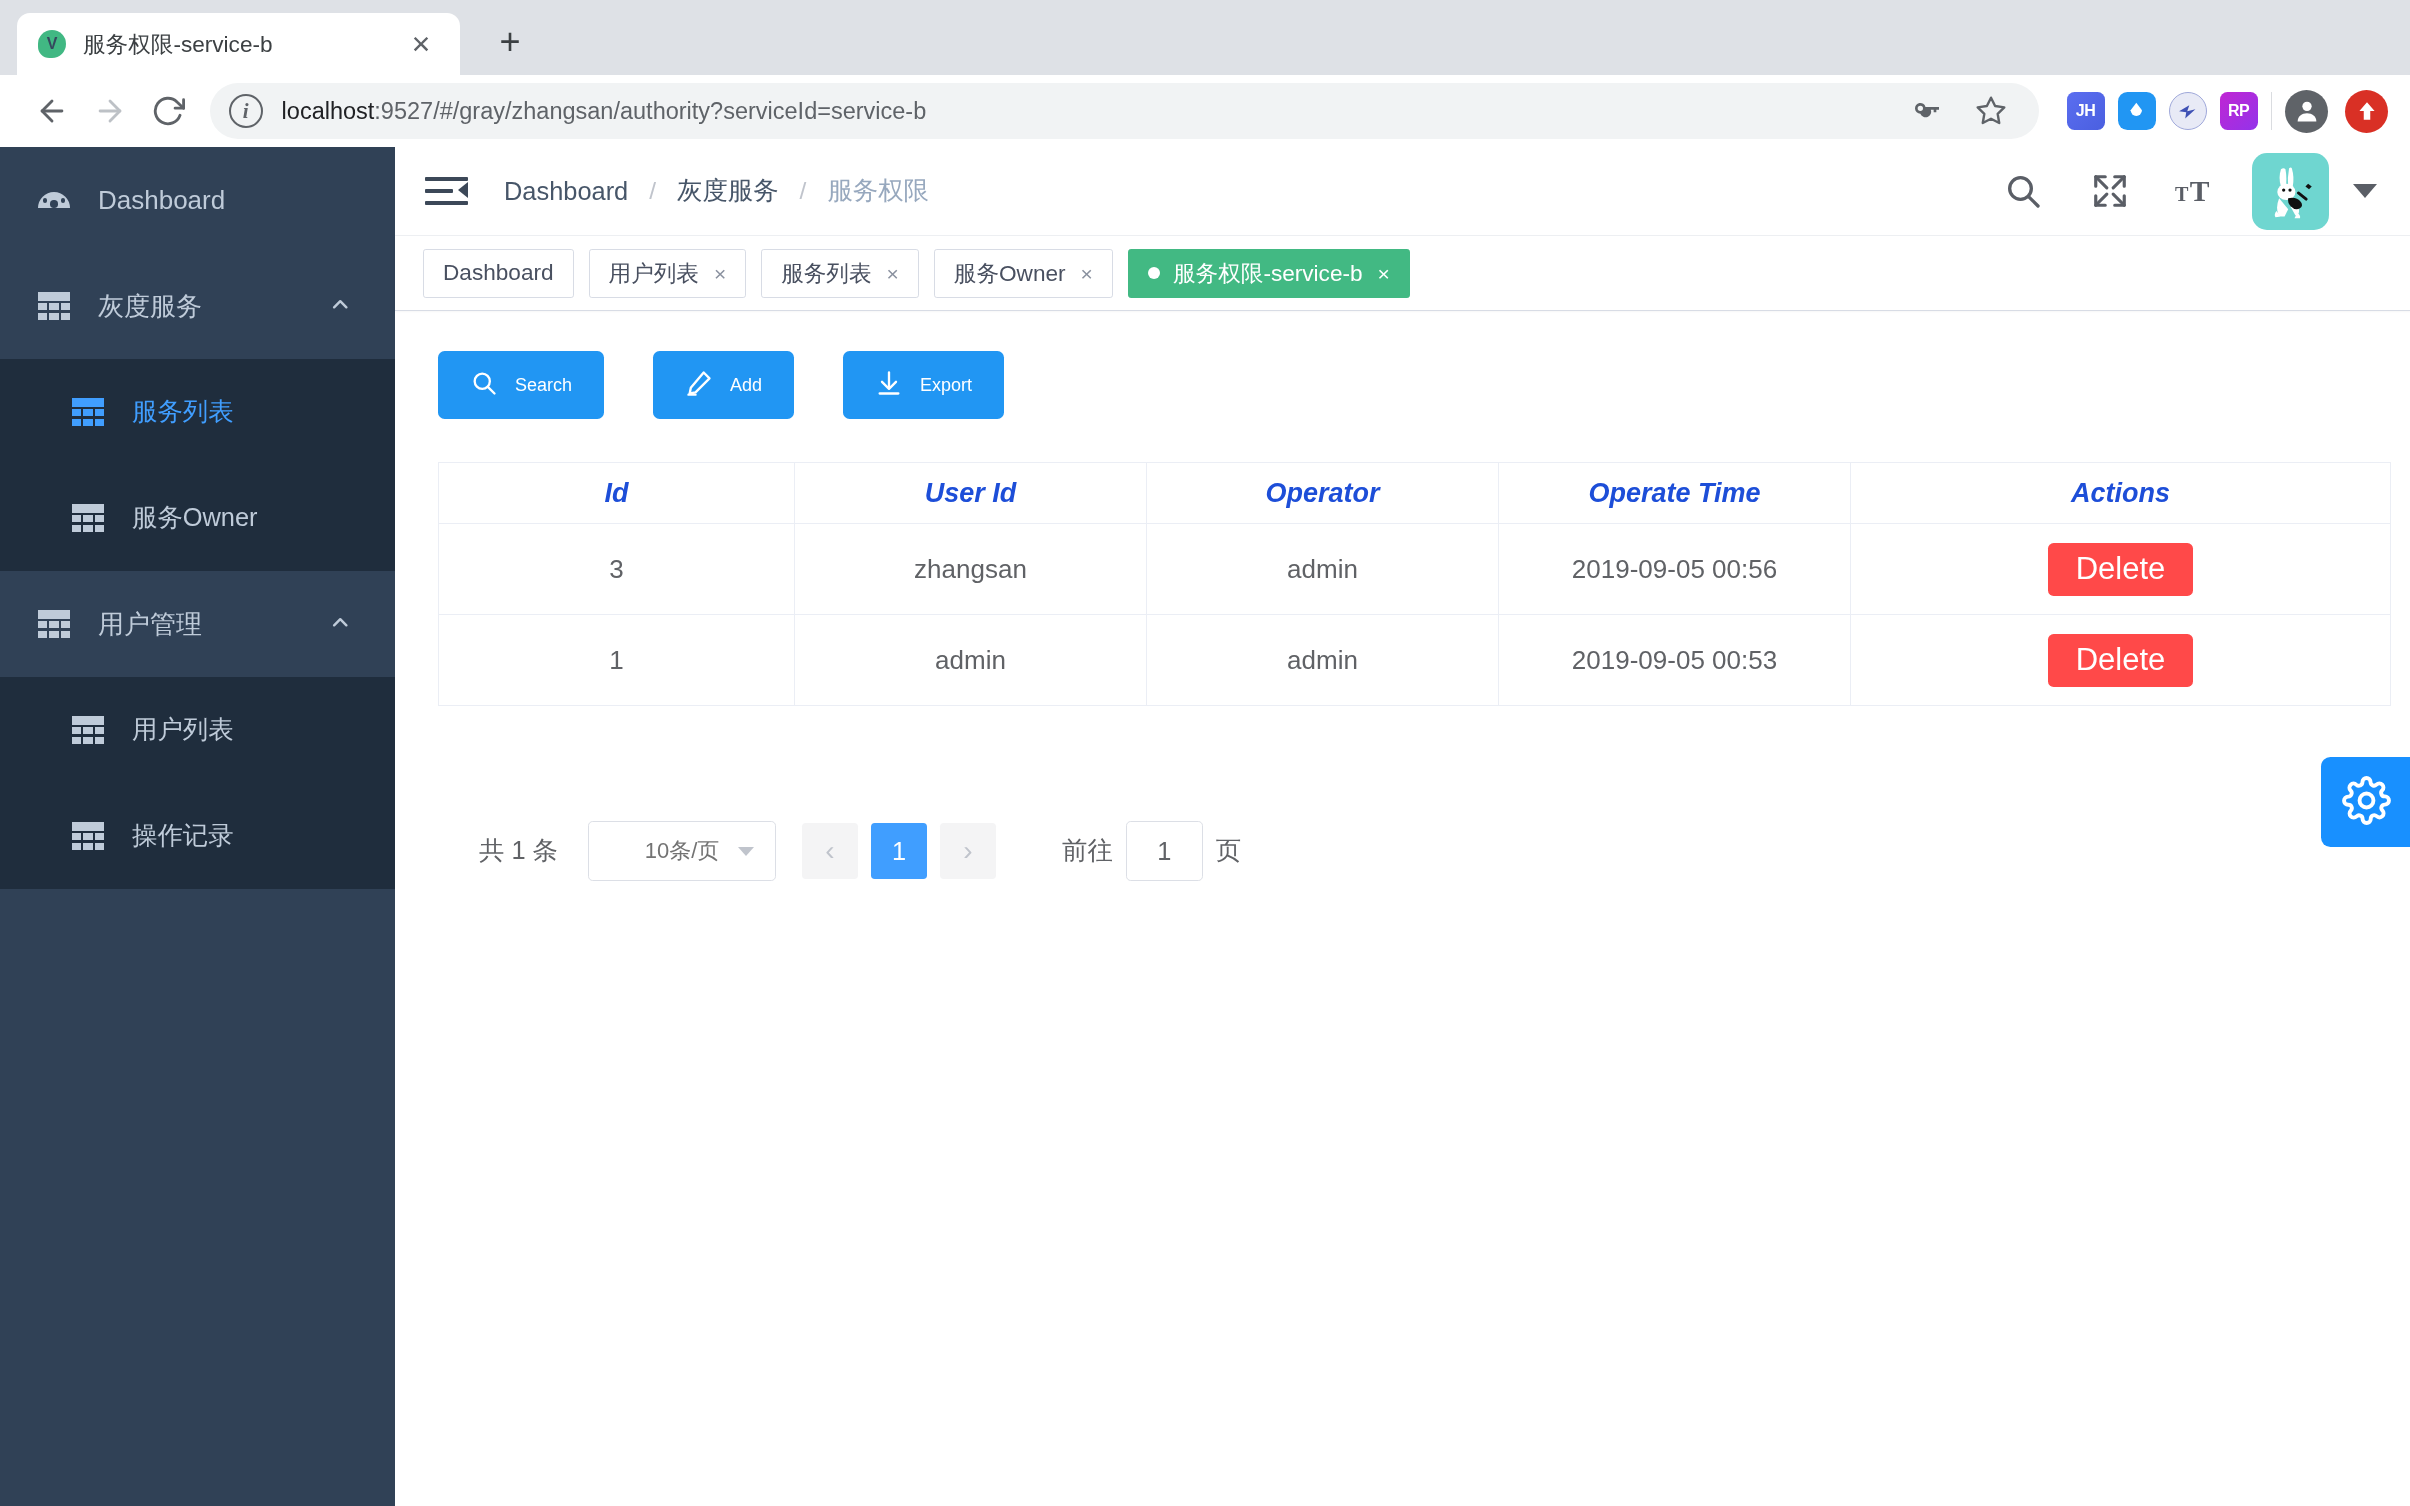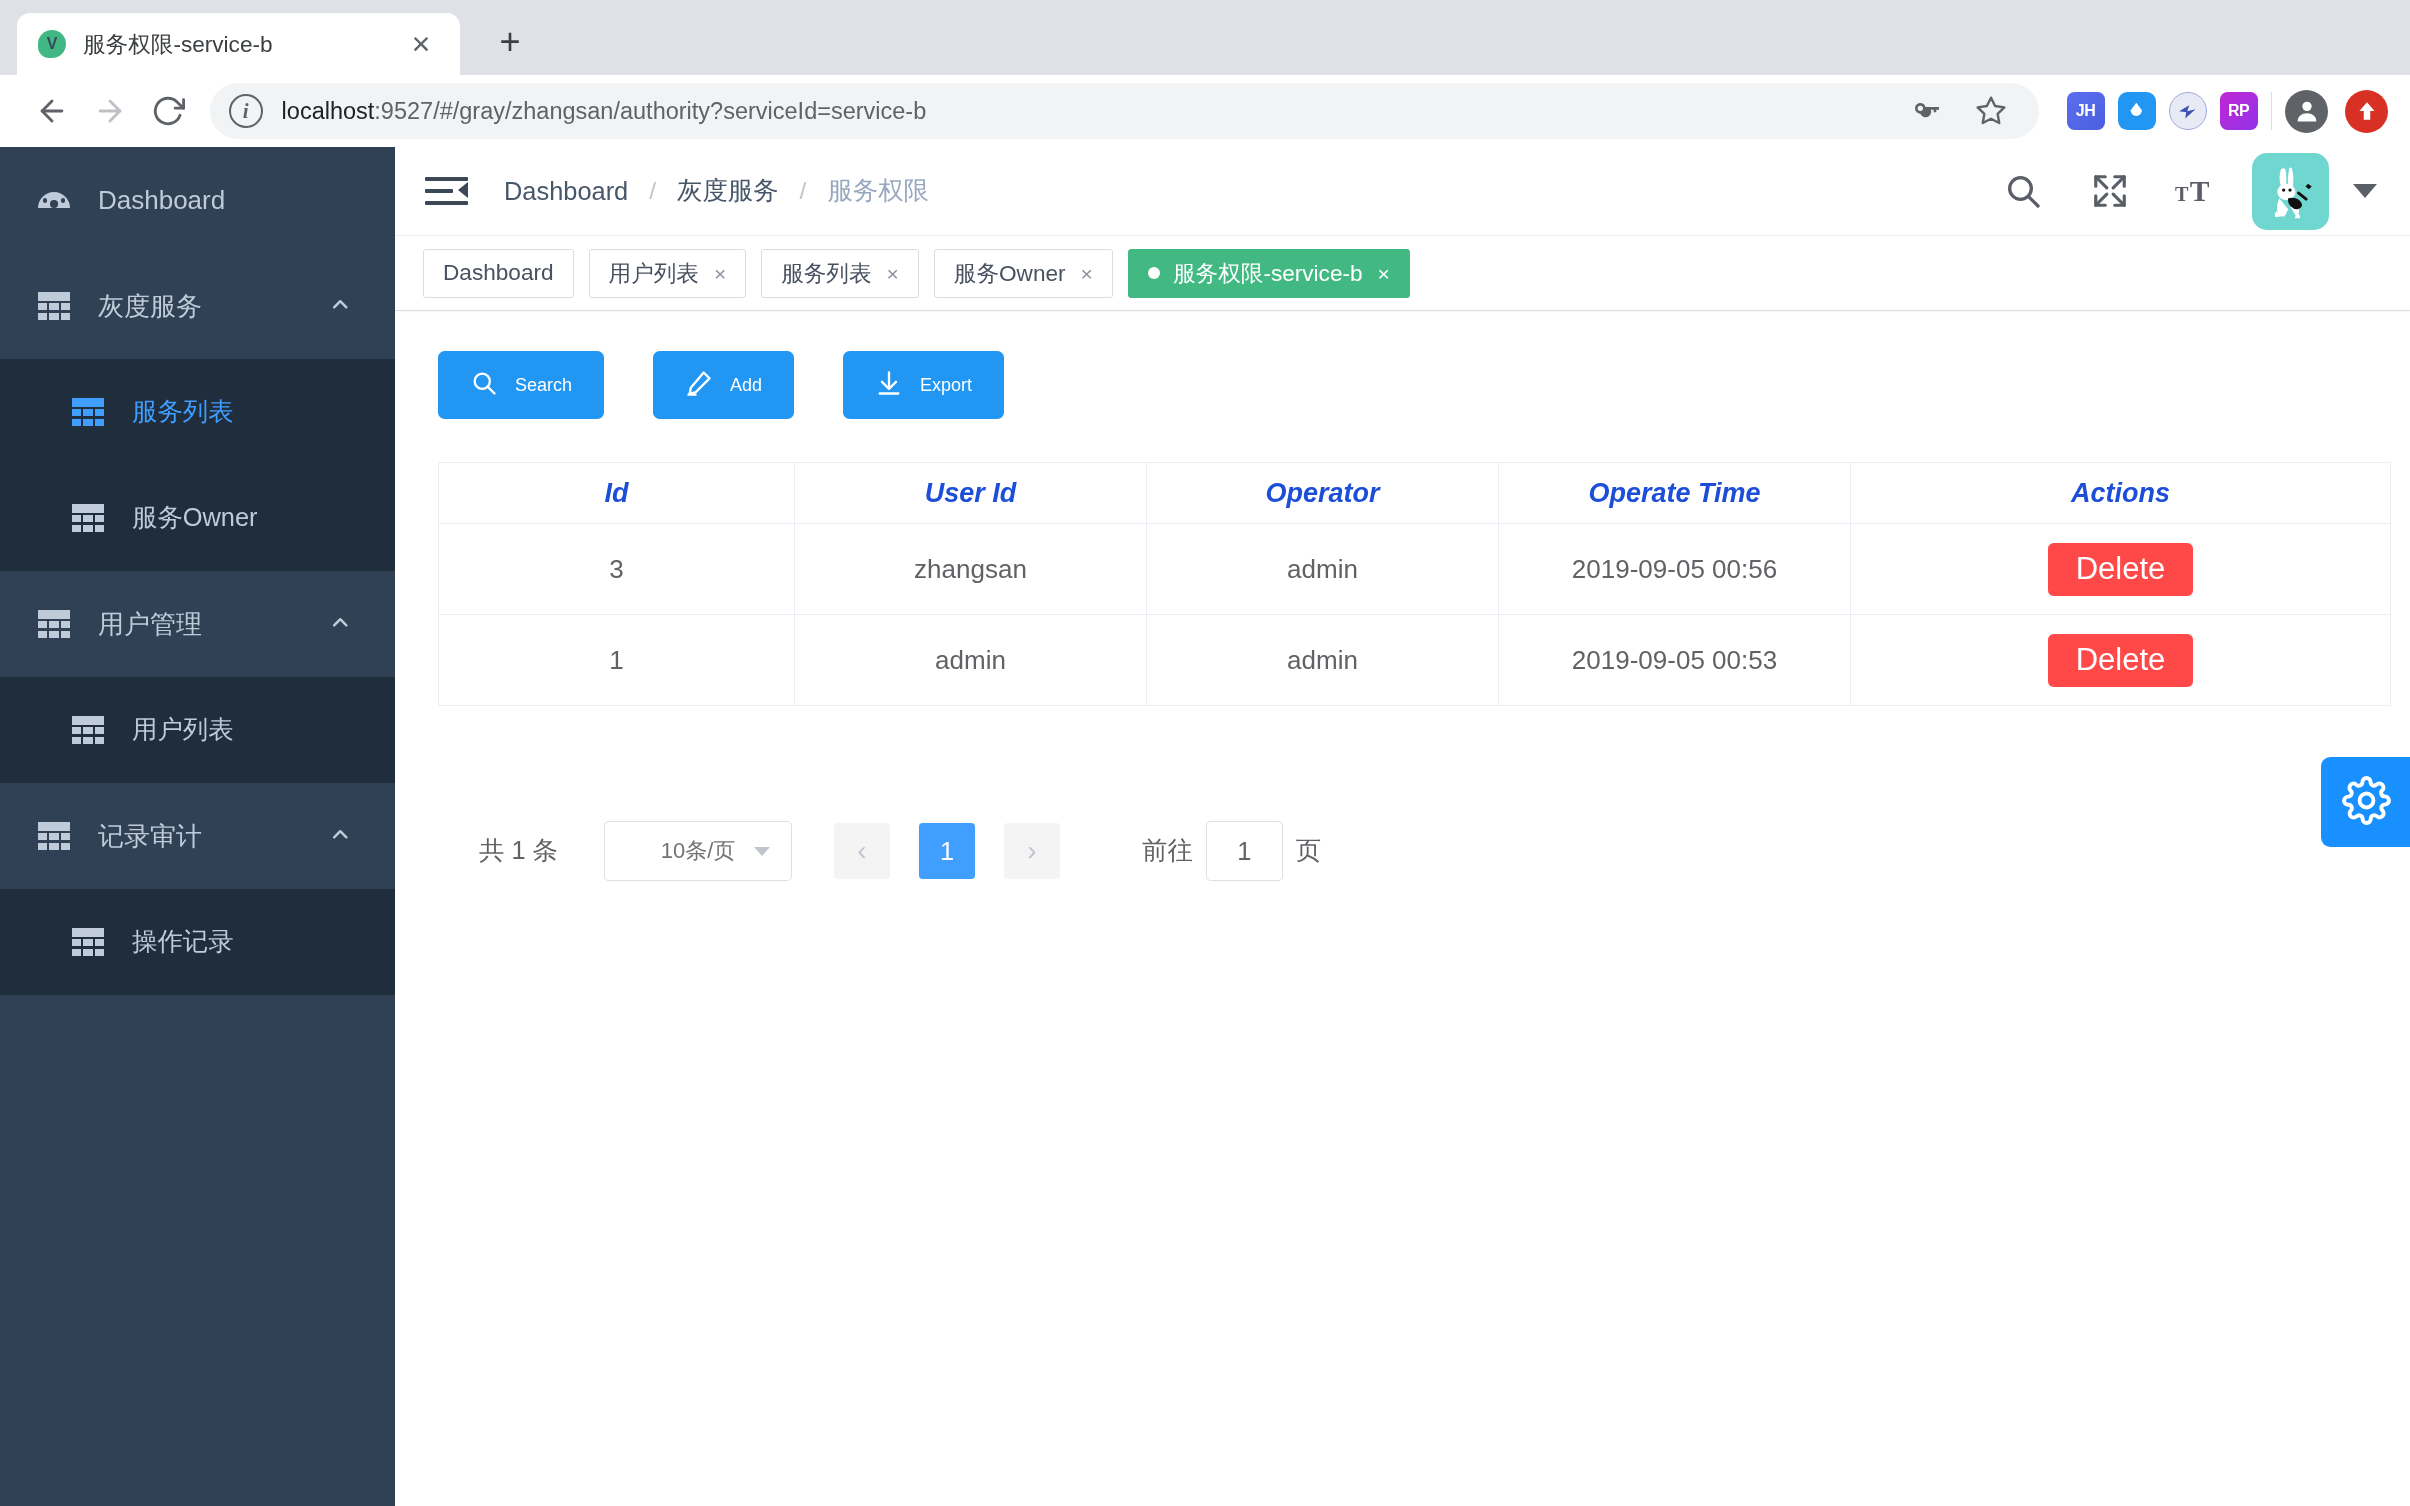--- a/index.html
+++ b/index.html
@@ -217,21 +217,21 @@
   .col-time { width:352px; }
   .col-act { width:540px; }
   .del-btn {
     display:inline-flex; align-items:center; justify-content:center;
     height:53px; padding:0 28px; background:#ff4949; color:#fff;
     border-radius:5.6px; font-size:31px; cursor:pointer; border:none;
   }
 
   
   .pager {
-    display:flex; align-items:center; gap:16px; margin-top:115px;
+    display:flex; align-items:center; gap:0; margin-top:115px;
     font-size:25.4px; color:#606266; padding-left:41px;
   }
   .pg-total { margin-right:30px; white-space:nowrap; }
   .pg-select {
     width:188px; height:60px; border:0.9px solid #dcdfe6; border-radius:4.7px;
     display:flex; align-items:center; justify-content:center;
     position:relative; background:#fff; cursor:pointer;
   }
   .pg-select .sv { font-size:22px; color:#737373; }
   .pg-select .chev {
@@ -433,37 +433,20 @@
           <i></i>
           <i></i>
           <i></i>
           <i></i>
           <i></i>
           <i></i>
         </span>
       <span class="mi-label">用户列表</span>
     </div>
 
-    <div class="menu-item">
-      <span class="mi-icon grid-ico">
-          <i></i>
-          <i></i>
-          <i></i>
-          <i></i>
-          <i></i>
-          <i></i>
-          <i></i>
-        </span>
-      <span class="mi-label">记录审计</span>
-      <span class="menu-arrow">
-        <svg width="24.5" height="24.5" viewBox="0 0 24 24" fill="none" stroke="#bfcbd9" stroke-width="2.4" stroke-linecap="round" stroke-linejoin="round">
-            <polyline points="6 15 12 9 18 15"></polyline>
-          </svg>
-      </span>
-    </div>
 
     <div class="menu-item sub">
       <span class="mi-icon grid-ico">
           <i></i>
           <i></i>
           <i></i>
           <i></i>
           <i></i>
           <i></i>
           <i></i>

